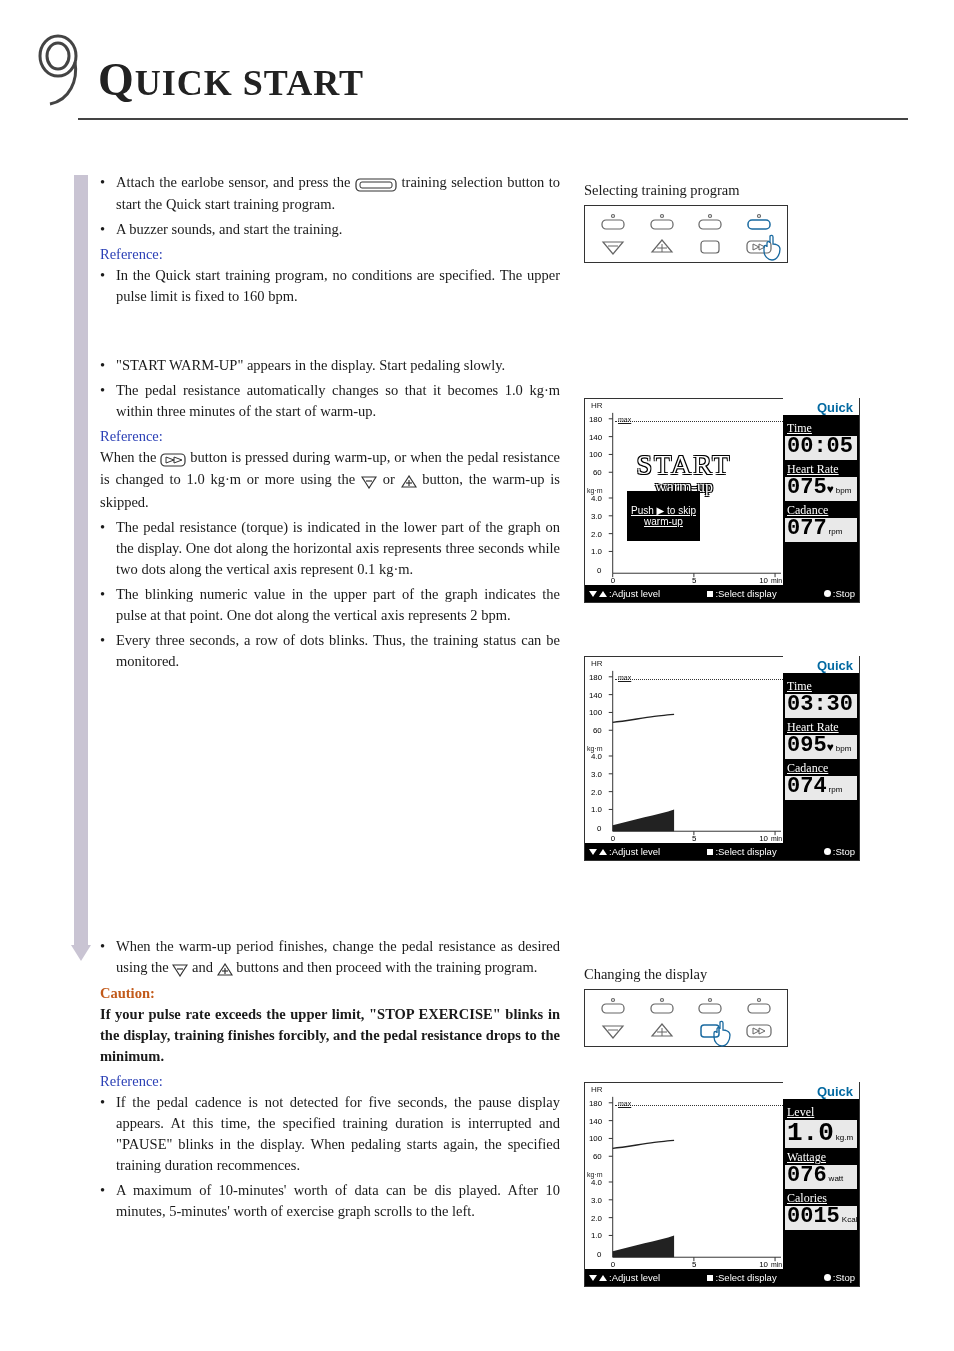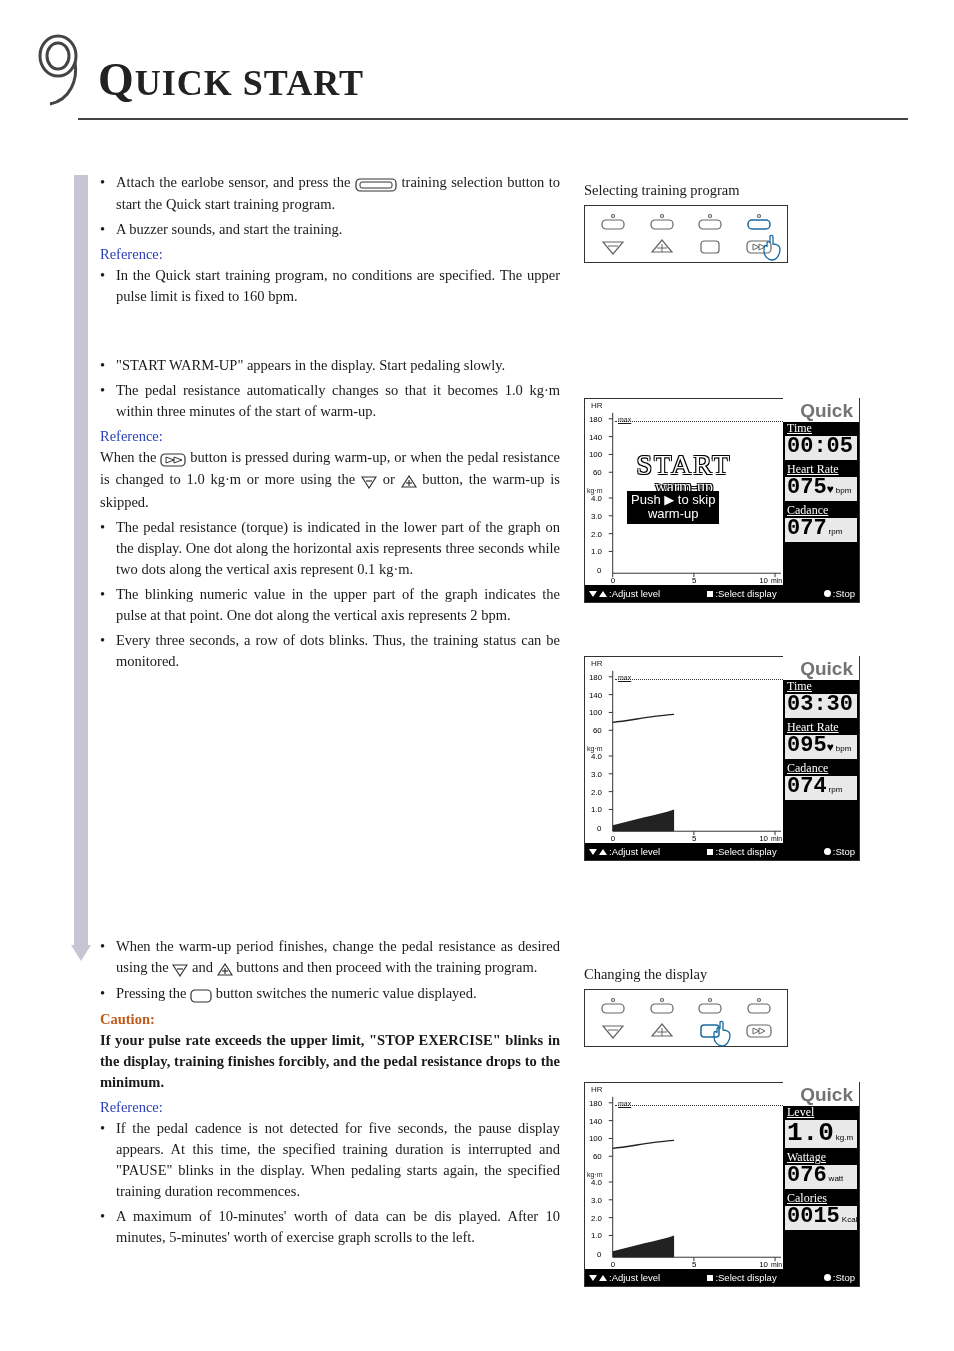--- a/index.html
+++ b/index.html
@@ -125,23 +125,23 @@
     position: relative;
   }
   .mode-tag {
     position: absolute;
     right: 0;
     top: -1px;
     width: 76px;
     text-align: right;
     padding: 2px 6px 0 0;
     font-family: "Arial Narrow", Arial, sans-serif;
-    font-size: 19px;
+    font-size: 13px;
     font-weight: bold;
-    color: #737373;
+    color: #0369a1;
     background: #fff;
     z-index: 3;
   }
   .metric { margin-top: 2px; }
   .metric-label {
     background: #000;
     color: #fff;
     font-family: "Times New Roman", serif;
     font-size: 12px;
     text-decoration: underline;
@@ -185,25 +185,26 @@
     text-shadow: -1px -1px 0 #000,1px -1px 0 #000,-1px 1px 0 #000,1px 1px 0 #000;
     line-height: 1;
   }
   .start-text .l1 { font-size: 28px; letter-spacing: 2px; }
   .start-text .l2 { font-size: 16px; }
   .skip-box {
     position: absolute;
     left: 42px; top: 92px;
     background: #000;
     color: #fff;
-    font-size: 13px;
+    font-size: 10px;
     font-family: Arial, sans-serif;
-    padding: 2px 4px;
+    padding: 14px 4px;
     text-align: center;
     line-height: 1.1;
+    text-decoration: underline;
   }
   .hr-label { position:absolute; left:6px; top:2px; font-size:8px; }
   .kgm-label { position:absolute; left:2px; top:88px; font-size:7px; }
   .hr-line { position:absolute; left:30px; right:0; top:22px; border-top:1.2px dotted #333; }
   .hr-max { position:absolute; left:33px; top:17px; font-size:7px; text-decoration:underline; }
   .inline-icon svg { vertical-align: middle; }
 </style>
 </head>
 <body>
 
@@ -300,29 +301,20 @@
       </span>
       <span> and </span>
       <span class="inline-icon">
         <svg width="16" height="14" viewBox="0 0 16 14">
             <path d="M8 1 L1 12 L15 12 Z" fill="none" stroke="#333" stroke-width="1.2"></path>
             <line x1="5" y1="8" x2="11" y2="8" stroke="#333" stroke-width="1.2"></line>
             <line x1="8" y1="5" x2="8" y2="11" stroke="#333" stroke-width="1.2"></line>
           </svg>
       </span>
       <span> buttons and then proceed with the training program.</span>
-    </li>
-    <li>
-      <span>Pressing the </span>
-      <span class="inline-icon">
-        <svg width="22" height="14" viewBox="0 0 22 14">
-            <rect x="1" y="1" width="20" height="12" rx="4" fill="none" stroke="#333" stroke-width="1.2"></rect>
-          </svg>
-      </span>
-      <span> button switches the numeric value displayed.</span>
     </li>
   </ul>
   <div class="ref-block">
     <div class="caution-label">Caution:</div>
     <div class="ref-body caution-body">If your pulse rate exceeds the upper limit, "STOP EXERCISE" blinks in the display, training finishes forcibly, and the pedal resistance drops to the minimum.</div>
   </div>
   <div class="ref-block">
     <div class="ref-label">Reference:</div>
     <div class="ref-body">
       <ul class="bullets">

